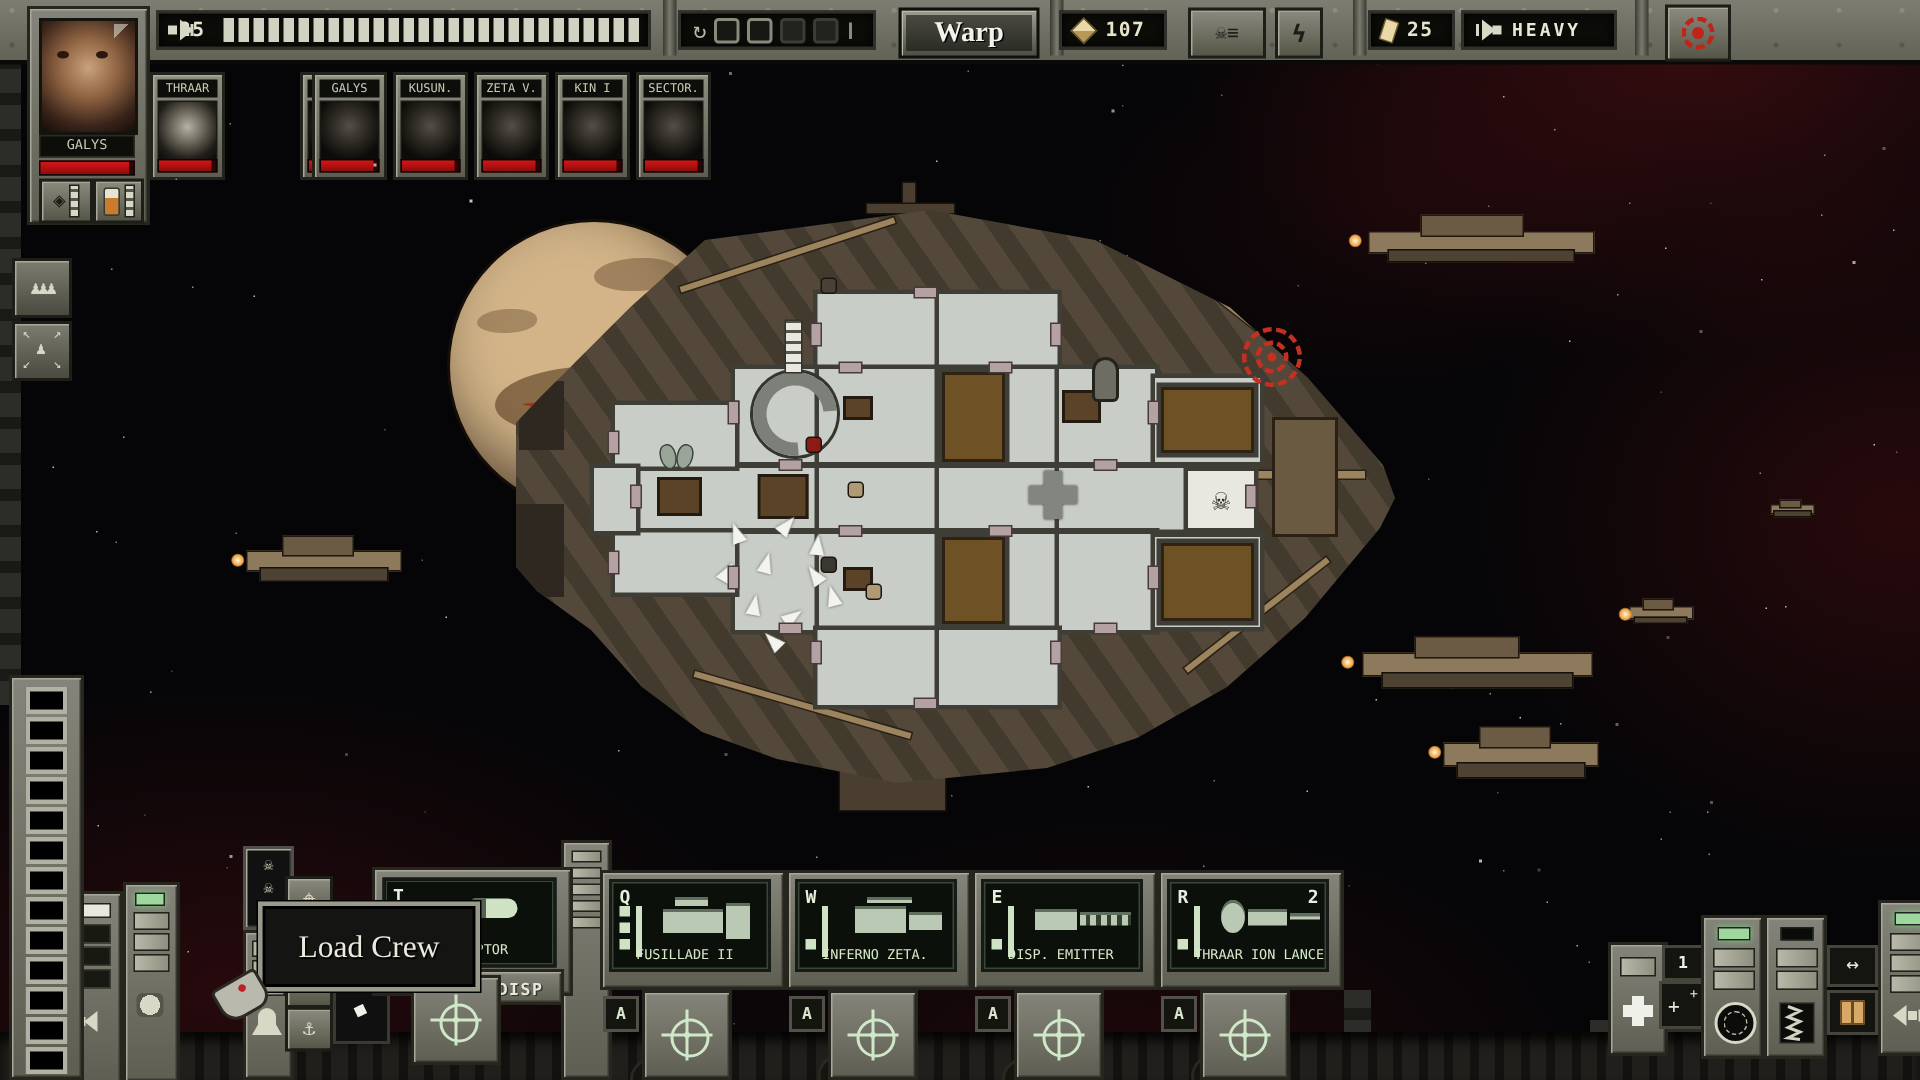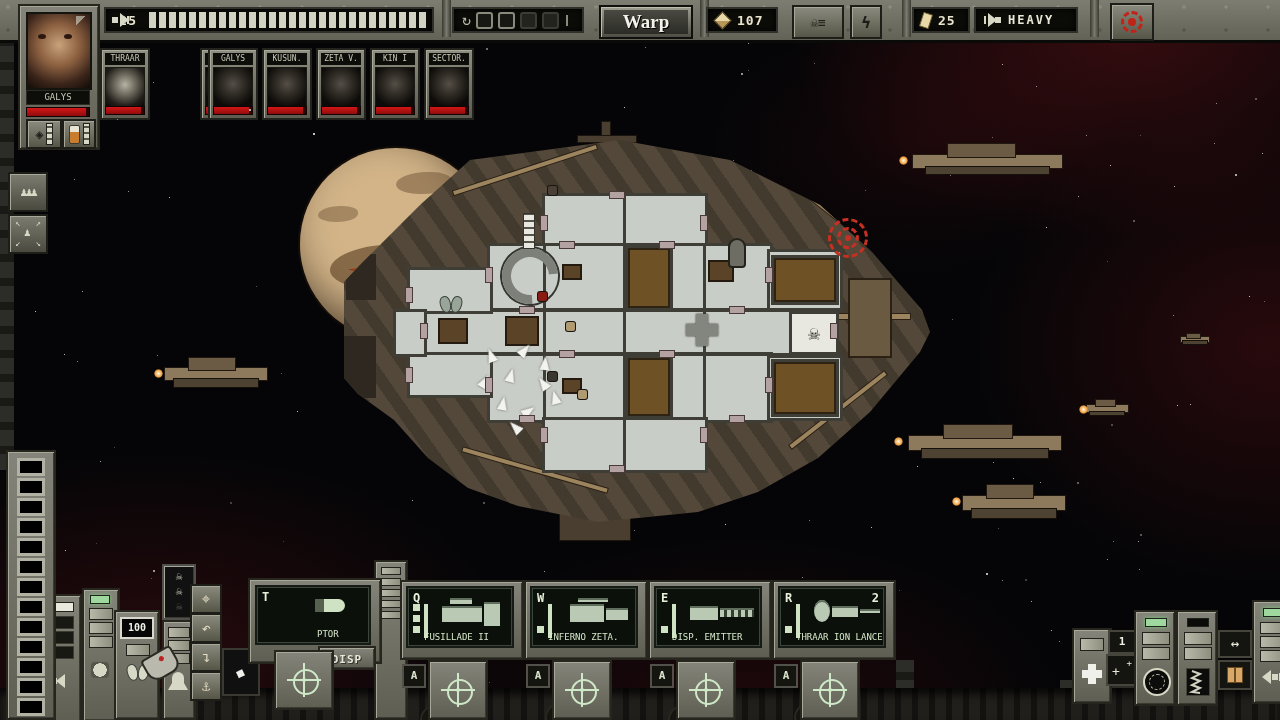--- a/index.html
+++ b/index.html
@@ -622,30 +622,20 @@
   </div>
 
   <div class="abs steel" style="left:82px;top:588px;width:34px;height:130px;z-index:9;">
     <div class="rlight abs" style="left:6px;top:5px;width:18px;background:#9fd89f;box-shadow:0 0 4px #7fc87f;"></div>
     <div class="slotrow abs" style="left:5px;top:18px;width:22px;height:10px;"></div>
     <div class="slotrow abs" style="left:5px;top:32px;width:22px;height:10px;"></div>
     <div class="slotrow abs" style="left:5px;top:46px;width:22px;height:10px;"></div>
     <div class="abs" style="left:7px;top:72px;width:18px;height:16px;background:radial-gradient(circle at 50% 50%,#d8d8c6 55%,#55554a 56%);border-radius:4px;cursor:pointer;"></div>
   </div>
 
-  <div class="abs steel" style="left:114px;top:610px;width:42px;height:106px;z-index:9;">
-    <div class="abs" style="left:4px;top:5px;width:30px;height:18px;background:#060606;border:2px solid #d8d8cc;color:#f0f0e6;font-size:10px;font-weight:bold;text-align:center;line-height:18px;">
-      <span>100</span>
-    </div>
-    <div class="slotrow abs" style="left:10px;top:32px;width:22px;height:10px;"></div>
-    <div class="lungs abs" style="left:9px;top:52px;width:24px;height:20px;cursor:pointer;">
-      <span style="left:2px;transform:rotate(-14deg);background:#d8d8c6;"></span>
-        <span style="left:13px;transform:rotate(14deg);background:#d8d8c6;"></span>
-    </div>
-  </div>
 
   <div class="abs steel" style="left:162px;top:564px;width:30px;height:52px;z-index:9;background:#111;border:2px solid #50504a;">
     <div style="text-align:center;color:#c8c8b6;font-size:11px;line-height:15px;padding-top:3px;">
       <div>☠</div>
       <div>☠</div>
       <div style="opacity:.35;">☠</div>
     </div>
   </div>
   <div class="abs steel" style="left:162px;top:620px;width:30px;height:96px;z-index:9;">
     <div class="slotrow abs" style="left:4px;top:5px;width:20px;height:9px;"></div>
@@ -854,17 +844,20 @@
 
   <div id="pipes-bottom"></div>
   <div class="pipeblob" style="left:420px;top:700px;width:60px;height:34px;"></div>
   <div class="pipeblob" style="left:545px;top:698px;width:56px;height:34px;"></div>
   <div class="pipeblob" style="left:668px;top:700px;width:60px;height:34px;"></div>
   <div class="pipeblob" style="left:794px;top:698px;width:56px;height:34px;"></div>
   <div class="pipecol" style="left:896px;top:660px;width:18px;height:60px;"></div>
   <div class="pipecol" style="left:1060px;top:680px;width:220px;height:40px;"></div>
 
 
+  <div id="tooltip">
+    <span>Load Crew</span>
+  </div>
   <div id="cursor">
     <div class="body"></div>
       <div class="dot"></div>
   </div>
 </div>
 
 </body></html>

